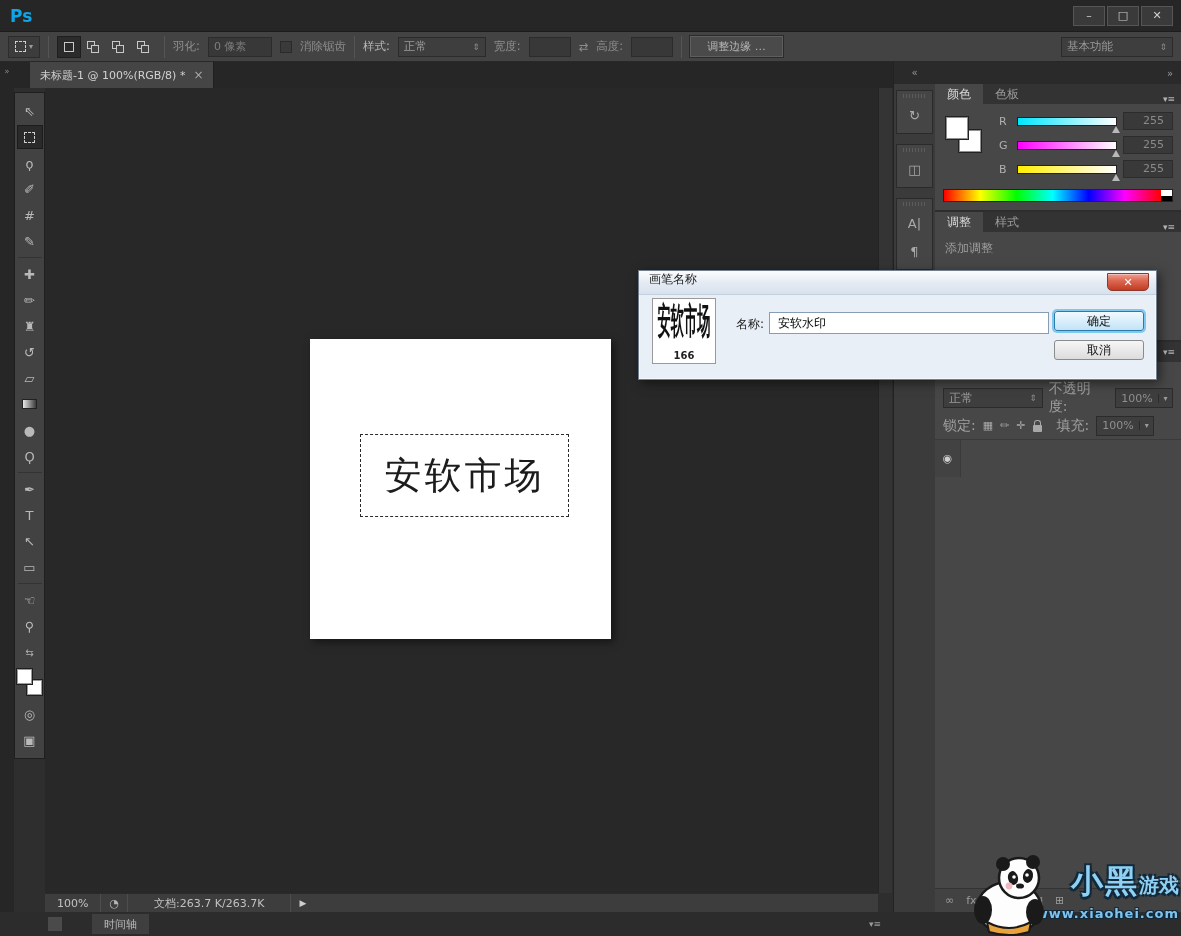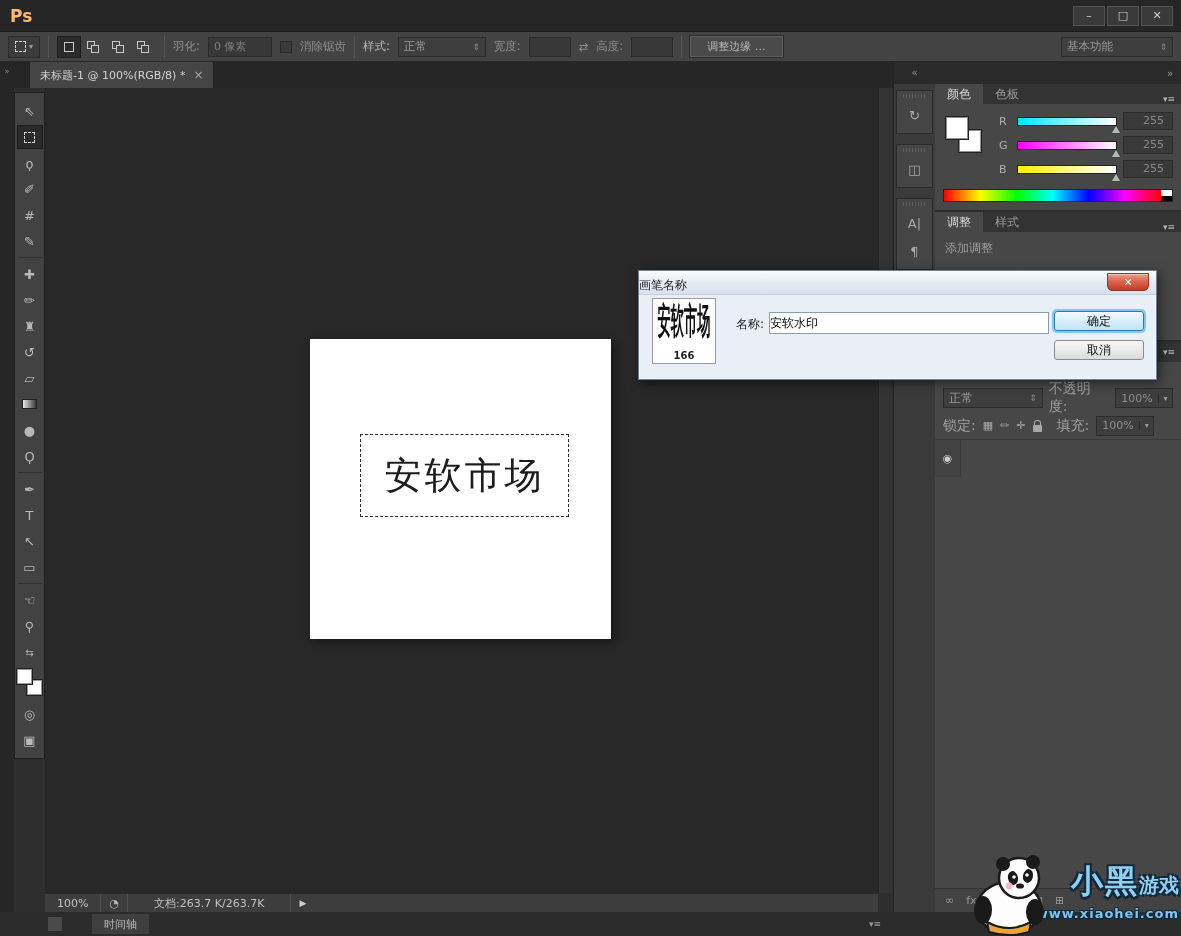--- a/index.html
+++ b/index.html
@@ -1,21 +1,21 @@
 <!DOCTYPE html>
 <html><head>
 <meta charset="utf-8">
 <style>
   * { margin:0; padding:0; box-sizing:border-box; }
   html,body { width:1181px; height:936px; }
   body { position:relative; background:#2e2e2e; font-family:"DejaVu Sans",sans-serif; font-size:12px; overflow:hidden; color:#c8c8c8; }
 
   
   .titlebar { position:absolute; left:0; top:0; width:1181px; height:32px; background:#262626; display:flex; align-items:center; border-bottom:1px solid #1c1c1c; }
-  .ps-logo { color:#fdba74; font-weight:bold; font-size:17px; margin:0 18px 0 10px; }
+  .ps-logo { color:#0ea5e9; font-weight:bold; font-size:17px; margin:0 18px 0 10px; }
   .menu { display:flex; gap:24px; color:#d6d6d6; font-size:12.5px; }
   .menu span { cursor:default; }
   .win-controls { margin-left:auto; margin-right:8px; display:flex; gap:2px; }
   .win-btn { width:32px; height:20px; background:#3a3a3a; border:1px solid #555; color:#d0d0d0; font-size:11px; display:flex; align-items:center; justify-content:center; }
 
   
   .optionsbar { position:absolute; left:0; top:32px; width:1181px; height:30px; background:#434343; border-bottom:1px solid #282828; display:flex; align-items:center; gap:8px; padding:0 8px; font-size:11.5px; color:#b9b9b9; }
   .sep { width:1px; height:22px; background:#2e2e2e; border-right:1px solid #555; }
   .tool-preview { width:32px; height:22px; background:#3c3c3c; border:1px solid #2c2c2c; display:flex; align-items:center; justify-content:center; gap:3px; }
   .dash-sq { width:11px; height:11px; border:1px dashed #cfcfcf; }
@@ -132,28 +132,28 @@
   .eye-cell { width:26px; height:100%; background:#424242; border-right:1px solid #3a3a3a; display:flex; align-items:center; justify-content:center; color:#cfcfcf; font-size:11px; }
   .layer-sel { flex:1; height:100%; background:#5b6979; display:flex; align-items:center; gap:10px; padding:0 10px 0 8px; }
   .layer-thumb { width:30px; height:30px; background:#fff; border:1px solid #222; display:flex; align-items:center; justify-content:center; overflow:hidden; }
   .layer-thumb span { font-size:8px; color:#333; transform:scale(0.45,0.5); white-space:nowrap; }
   .layer-name { font-style:italic; color:#e6e6e6; font-size:12px; }
   .layer-lockwrap { margin-left:auto; }
   .layers-bottom { height:24px; background:#424242; border-top:1px solid #333; display:flex; align-items:center; gap:12px; padding:0 10px; color:#9a9a9a; font-size:11px; }
 
   
   .dialog { position:absolute; left:638px; top:270px; width:519px; height:110px; z-index:50; background:#e9eff7; border:1px solid #707e8e; box-shadow:inset 0 0 0 1px #f4f7fb, 3px 3px 10px rgba(0,0,0,0.5); }
-  .dlg-title { height:24px; background:linear-gradient(#fbfcfe,#e3eaf3 55%,#d8e2ee); display:flex; align-items:flex-end; color:#222; font-size:12px; border-bottom:1px solid #c3cfdd; position:relative; }
+  .dlg-title { height:24px; background:linear-gradient(#fbfcfe,#e3eaf3 55%,#d8e2ee); display:flex; align-items:flex-start; padding-left:10px; color:#222; font-size:12px; border-bottom:1px solid #c3cfdd; position:relative; }
   .dlg-close { position:absolute; right:7px; top:2px; width:42px; height:18px; background:linear-gradient(#f0a096,#dd6a55 40%,#c23b22); border:1px solid #8e372a; border-radius:0 0 5px 5px; color:#fff; font-weight:bold; font-size:11px; display:flex; align-items:center; justify-content:center; box-shadow:inset 0 1px 0 #f3c0b8; }
   .dlg-body { position:relative; height:84px; }
   .dlg-thumb { position:absolute; left:13px; top:3px; width:64px; height:66px; background:#fff; border:1px solid #9a9a9a; overflow:hidden; }
   .dlg-thumb .squeezed { position:absolute; left:50%; top:22px; transform:translate(-50%,-50%) scale(0.55,1.5); font-weight:bold; font-size:24px; color:#111; white-space:nowrap; }
   .dlg-thumb .num { position:absolute; left:0; right:0; bottom:2px; text-align:center; font-size:10px; font-weight:bold; color:#222; }
   .dlg-name-label { position:absolute; left:97px; top:21px; color:#1a1a1a; font-size:12px; }
-  .dlg-input { position:absolute; left:130px; top:17px; width:280px; height:22px; border:1px solid #879db3; font-size:12px; padding:0 0; font-family:"DejaVu Sans",sans-serif; color:#000; background:#fff; }
+  .dlg-input { position:absolute; left:130px; top:17px; width:280px; height:22px; border:1px solid #879db3; font-size:12px; padding:0 8px; font-family:"DejaVu Sans",sans-serif; color:#000; background:#fff; }
   .dlg-btn { position:absolute; left:415px; width:90px; height:20px; border-radius:3px; font-size:12px; color:#111; display:flex; align-items:center; justify-content:center; }
   .dlg-ok { top:16px; background:linear-gradient(#f2f9fe,#d9eefb 50%,#c2e4f6); border:1px solid #2d7aa8; box-shadow:0 0 0 2px #7fc8ee; }
   .dlg-cancel { top:45px; background:linear-gradient(#f6f6f6,#dcdcdc); border:1px solid #8b8b8b; }
 
   
   .watermark { position:absolute; right:0; bottom:0; width:212px; height:84px; z-index:60; }
   .wm-text { position:absolute; right:2px; top:8px; text-align:right; }
   .wm-main { font-size:32px; font-weight:bold; color:#8fd0f5; letter-spacing:2px; text-shadow:-2px -2px 0 #11293a,2px -2px 0 #11293a,-2px 2px 0 #11293a,2px 2px 0 #11293a,0 3px 0 #11293a; }
   .wm-sub { font-size:20px; font-weight:bold; color:#8fd0f5; text-shadow:-2px -2px 0 #11293a,2px -2px 0 #11293a,-2px 2px 0 #11293a,2px 2px 0 #11293a; }
   .wm-url { font-size:13px; font-weight:bold; color:#7fc4ef; letter-spacing:1px; text-shadow:-1px -1px 0 #11293a,1px -1px 0 #11293a,-1px 1px 0 #11293a,1px 1px 0 #11293a; margin-top:2px; }

